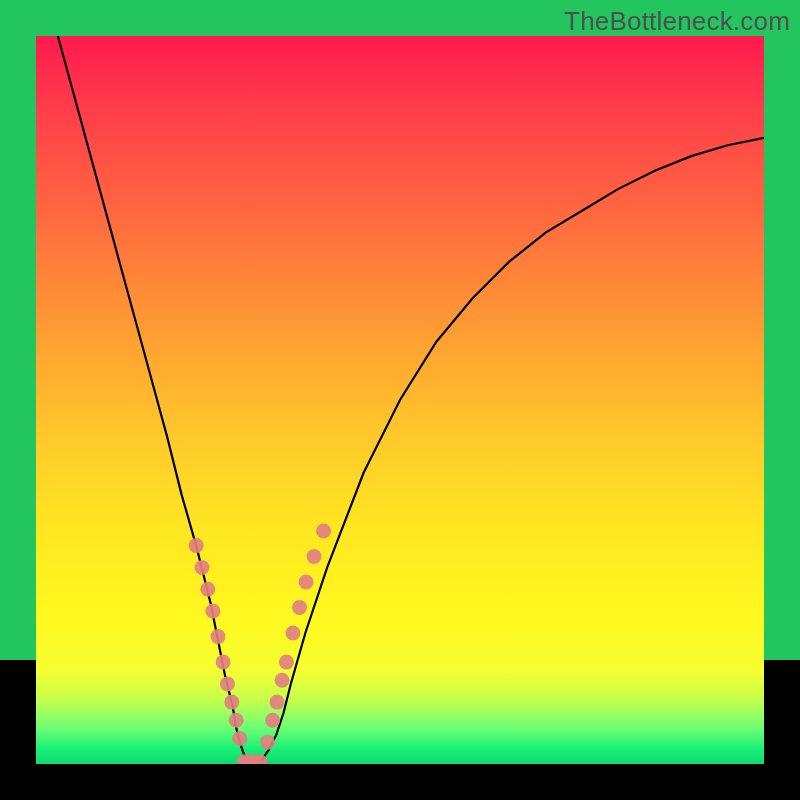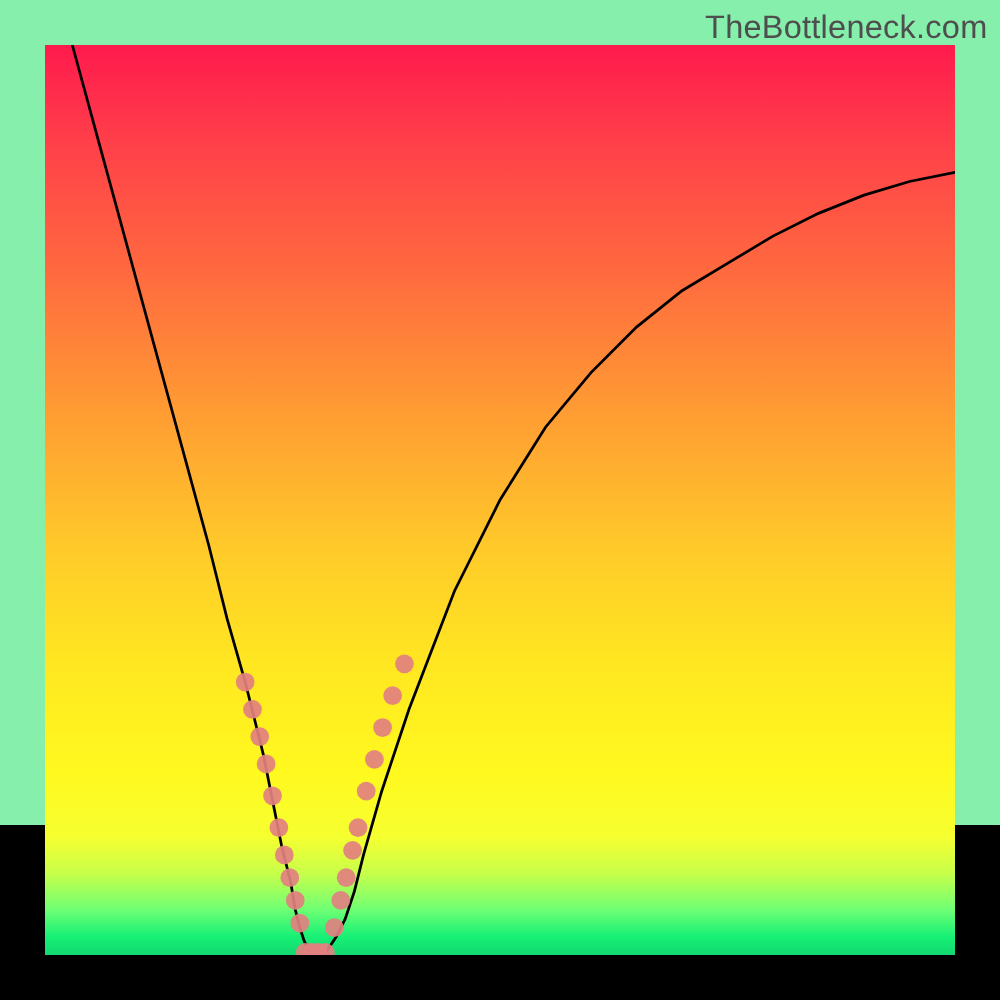--- a/index.html
+++ b/index.html
@@ -8,21 +8,21 @@
     width: 800px;
     height: 800px;
     overflow: hidden;
     font-family: Arial, Helvetica, sans-serif;
     background: #000;
   }
   .outer {
     position: relative;
     width: 800px;
     height: 660px;
-    background: #86efac;
+    background: #22c55e;
   }
   .plot {
     position: absolute;
     left: 36px;
     top: 36px;
     width: 728px;
     height: 728px;
     
     background: linear-gradient(
       to bottom,

